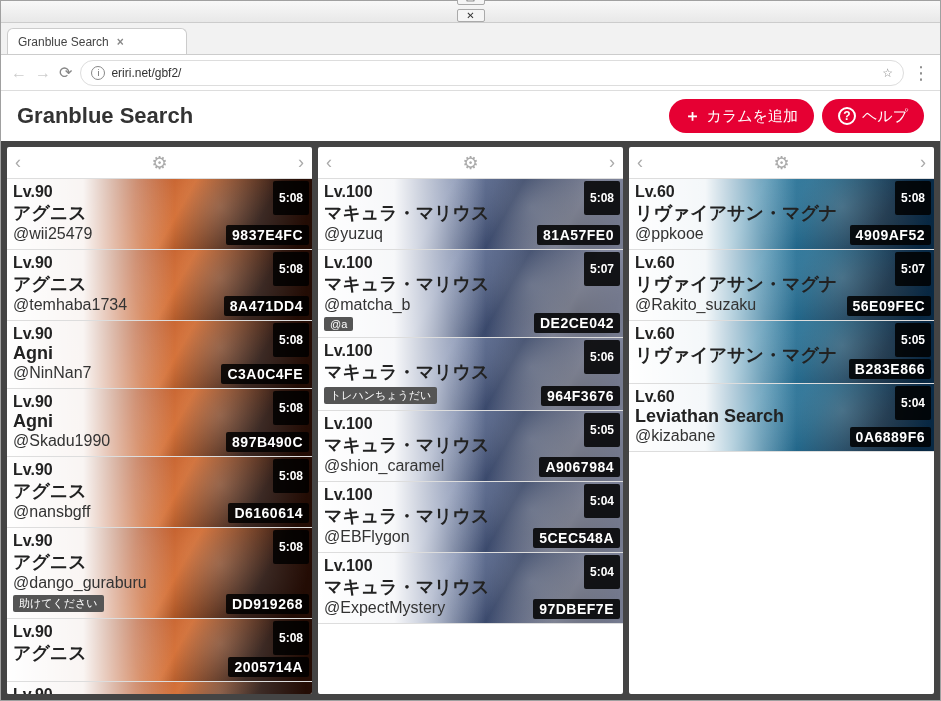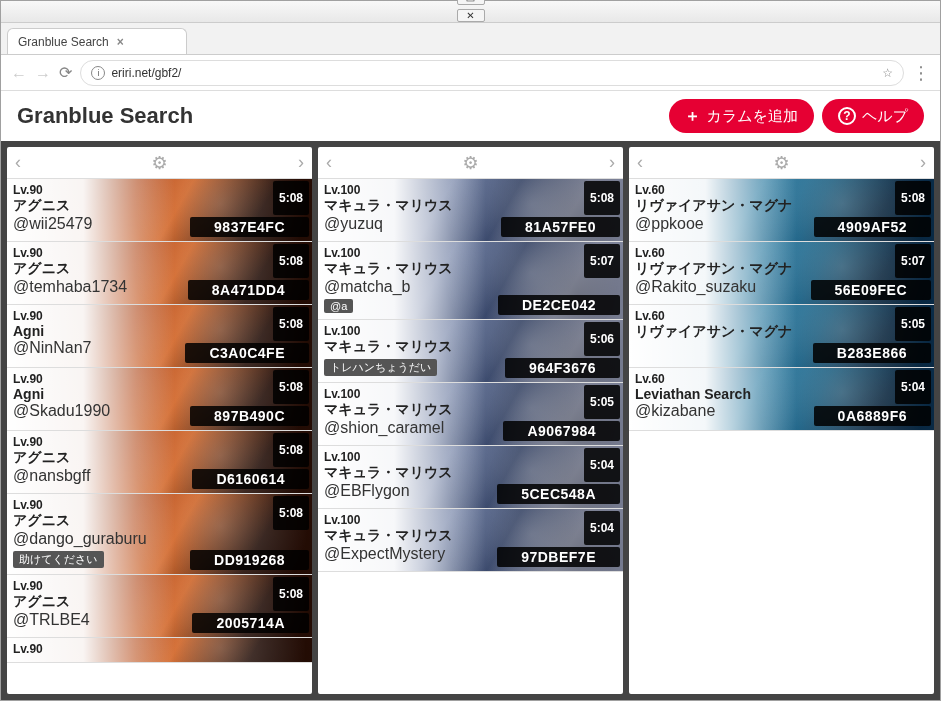--- a/index.html
+++ b/index.html
@@ -38,25 +38,25 @@
 .col-body::-webkit-scrollbar { width: 0; }
 
 .card { position: relative; border-bottom: 1px solid #ddd; overflow: hidden; }
 .card-bg { position: absolute; inset: 0; }
 .card-content { position: relative; padding: 4px 6px 6px 6px; min-height: 62px; }
 .bg1 { background: linear-gradient(90deg, rgba(255,255,255,1) 0%, rgba(255,255,255,0.95) 25%, rgba(60,20,10,0.0) 55%), linear-gradient(120deg, #4a1a0a, #b34a1a 40%, #d06020 55%, #2a0e05 80%); }
 .bg2 { background: linear-gradient(90deg, rgba(255,255,255,1) 0%, rgba(255,255,255,0.95) 25%, rgba(30,30,60,0.0) 55%), linear-gradient(120deg, #4a5a80, #6a7aa0 40%, #2a3a60 60%, #8a90a8 80%); }
 .bg3 { background: linear-gradient(90deg, rgba(255,255,255,1) 0%, rgba(255,255,255,0.95) 25%, rgba(10,40,60,0.0) 55%), linear-gradient(120deg, #1a4a7a, #2a7aa0 40%, #105a80 60%, #0a3050 80%); }
 .card-bg::after { content:""; position:absolute; inset:0; background-image: radial-gradient(circle at 70% 40%, rgba(255,255,255,0.25) 0, transparent 40%), radial-gradient(circle at 85% 70%, rgba(0,0,0,0.3) 0, transparent 35%); }
 
-.lv { font-size: 12px; font-weight: bold; color: #222; }
-.name-jp { font-size: 14px; font-weight: bold; color: #222; }
+.lv { font-size: 16px; font-weight: bold; color: #222; }
+.name-jp { font-size: 18px; font-weight: bold; color: #222; }
 .handle { font-size: 16px; color: #333; }
 .time-badge { position: absolute; top: 2px; right: 3px; background: rgba(0,0,0,0.85); color: #fff; font-size: 12px; font-weight: bold; padding: 10px 6px; border-radius: 2px; }
-.code-badge { position: absolute; bottom: 4px; right: 3px; background: rgba(0,0,0,0.85); color: #fff; font-size: 14px; font-weight: bold; padding: 2px 24px; border-radius: 2px; letter-spacing: 0.5px; }
+.code-badge { position: absolute; bottom: 4px; right: 3px; background: rgba(0,0,0,0.85); color: #fff; font-size: 14px; font-weight: bold; padding: 2px 6px; border-radius: 2px; letter-spacing: 0.5px; }
 .chip { display: inline-block; background: #555; color: #fff; font-size: 11px; padding: 1px 6px; border-radius: 2px; margin-top: 3px; }
 
 .cut { min-height: 20px; }
 .cut .card-content { min-height: 20px; }
 </style>
 </head>
 <body>
 
 <div class="win-frame">
   <div class="win-title">
@@ -157,21 +157,20 @@
           </div>
           <div class="card">
             <div class="card-bg bg1"></div>
             <div class="card-content"><div class="lv">Lv.90</div><div class="name-jp">アグニス</div><div class="handle">@dango_guraburu</div><div class="chip">助けてください</div><div class="time-badge">5:08</div><div class="code-badge">DD919268</div></div>
           </div>
           <div class="card">
             <div class="card-bg bg1"></div>
             <div class="card-content">
               <div class="lv">Lv.90</div>
               <div class="name-jp">アグニス</div>
-              <div class="handle">@TRLBE4</div>
               <div class="time-badge">5:08</div>
               <div class="code-badge">2005714A</div>
             </div>
           </div>
           <div class="card cut">
             <div class="card-bg bg1"></div>
             <div class="card-content">
               <div class="lv">Lv.90</div>
             </div>
           </div>

